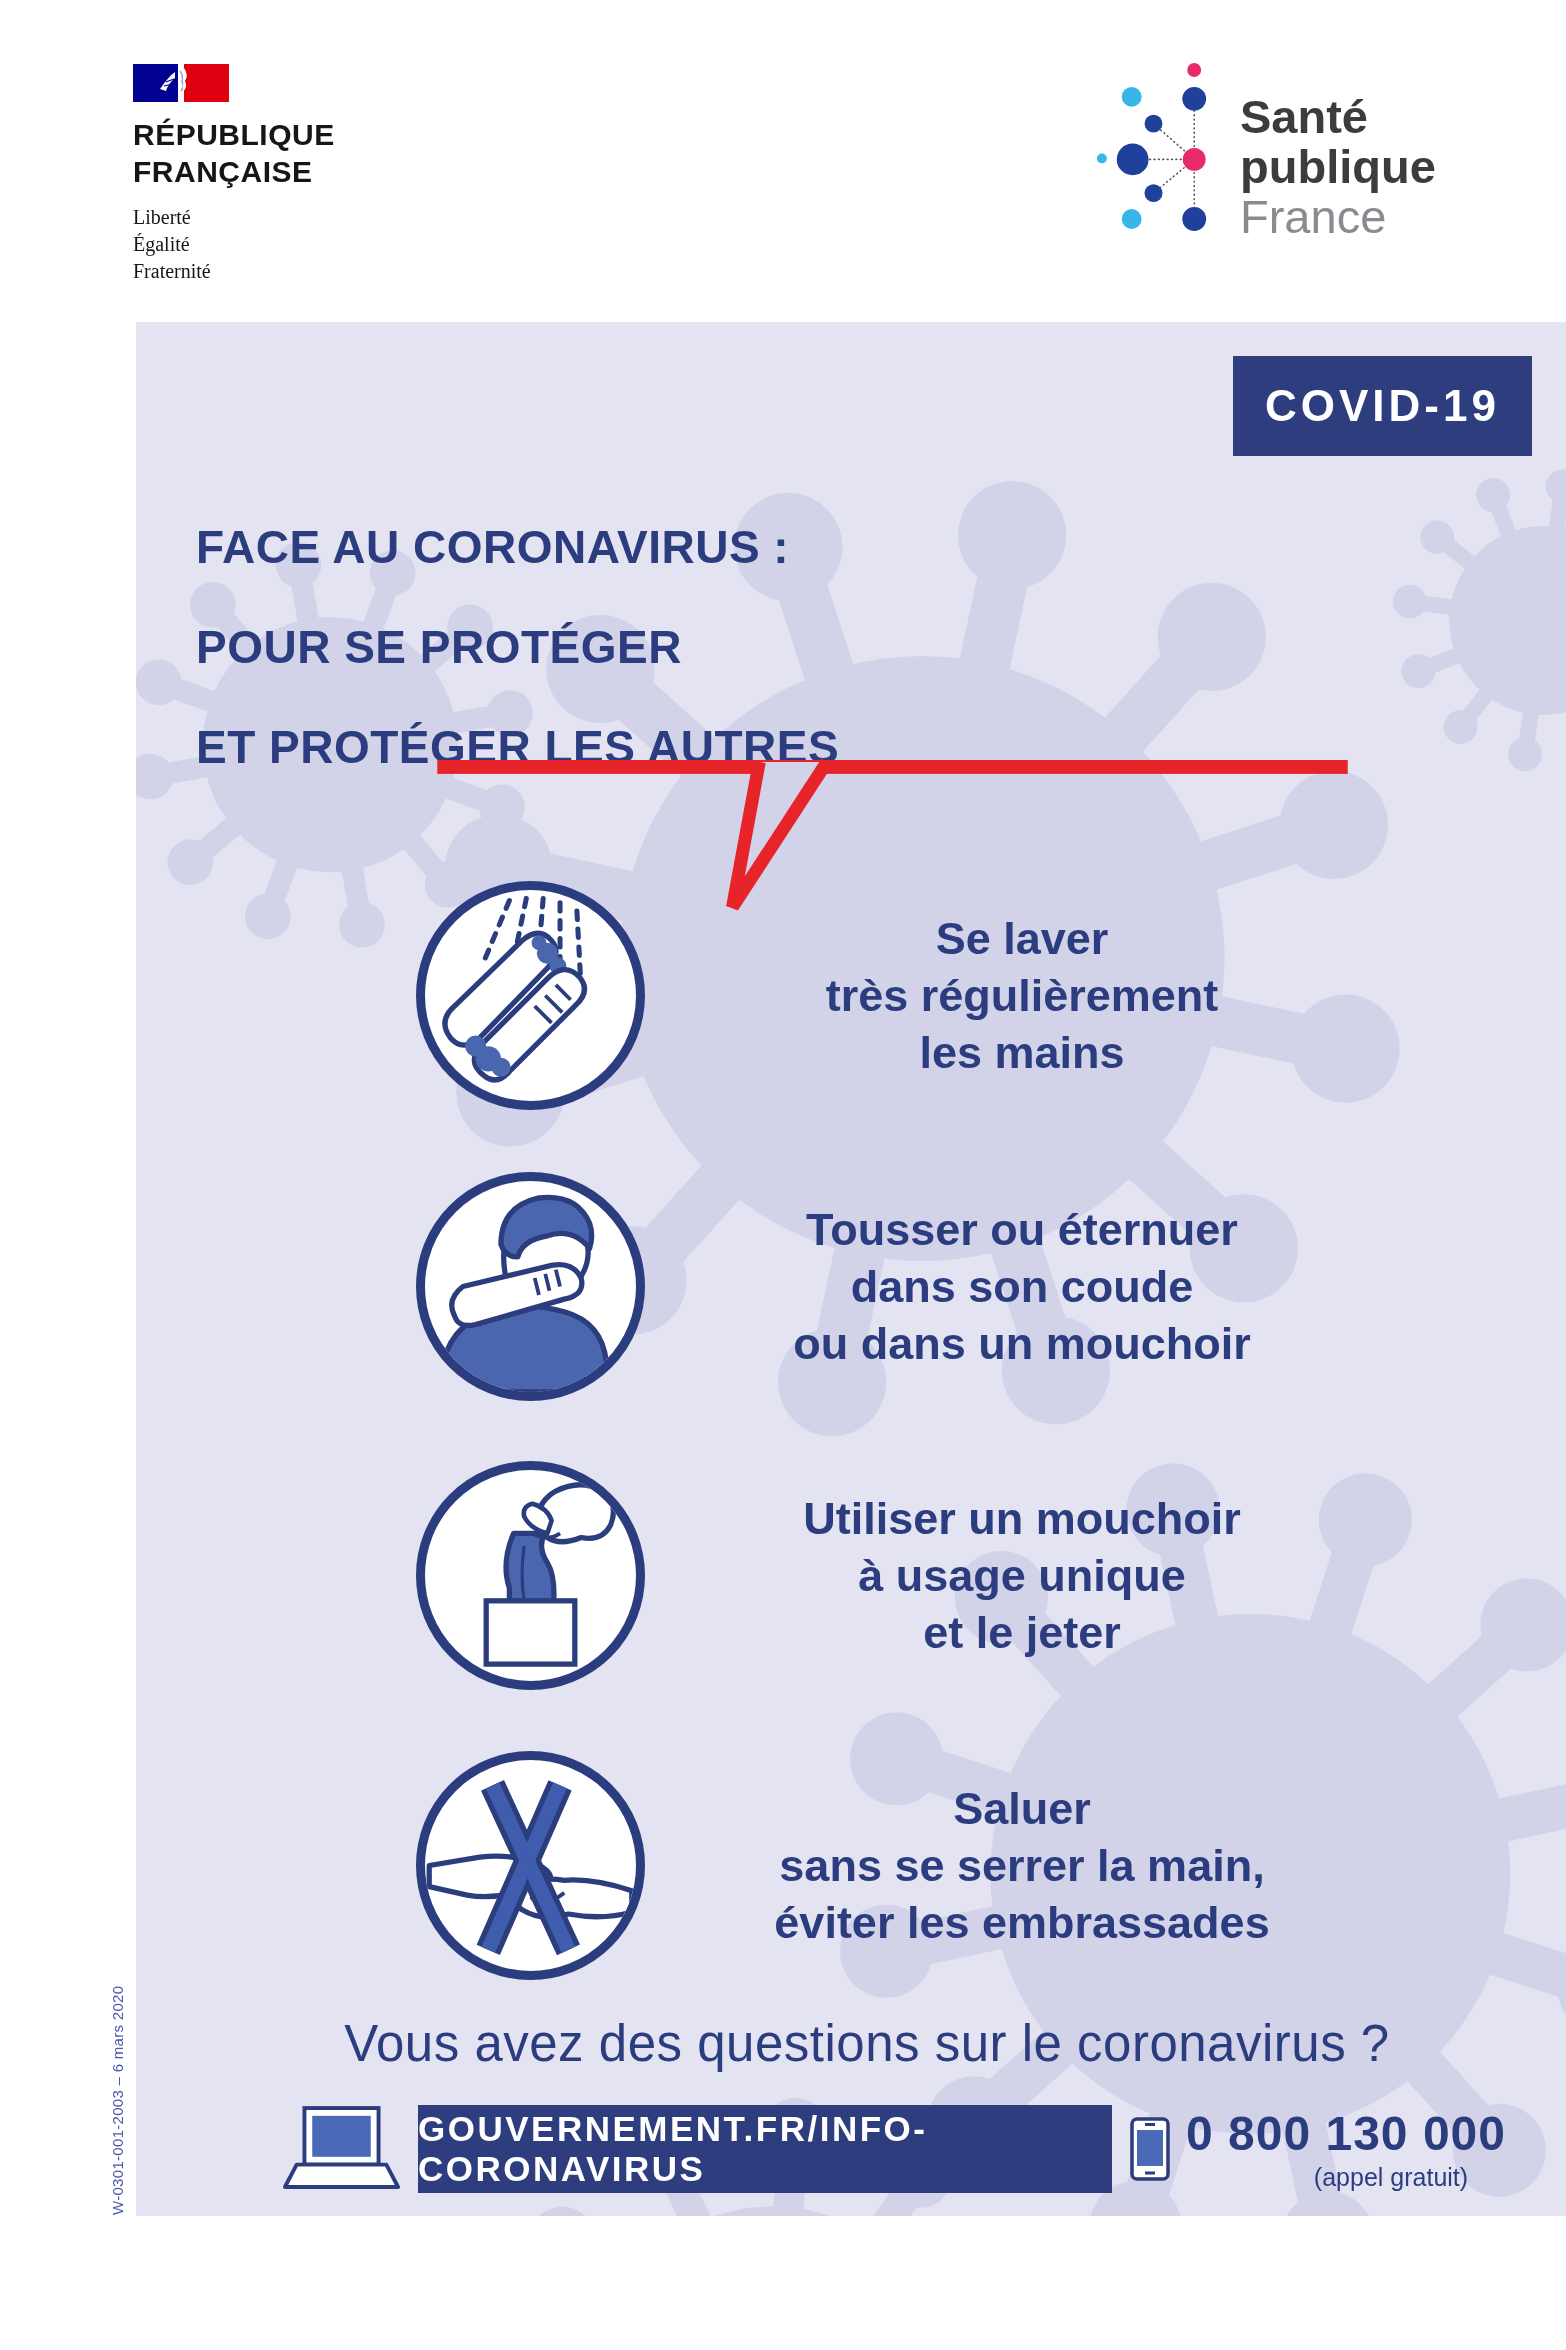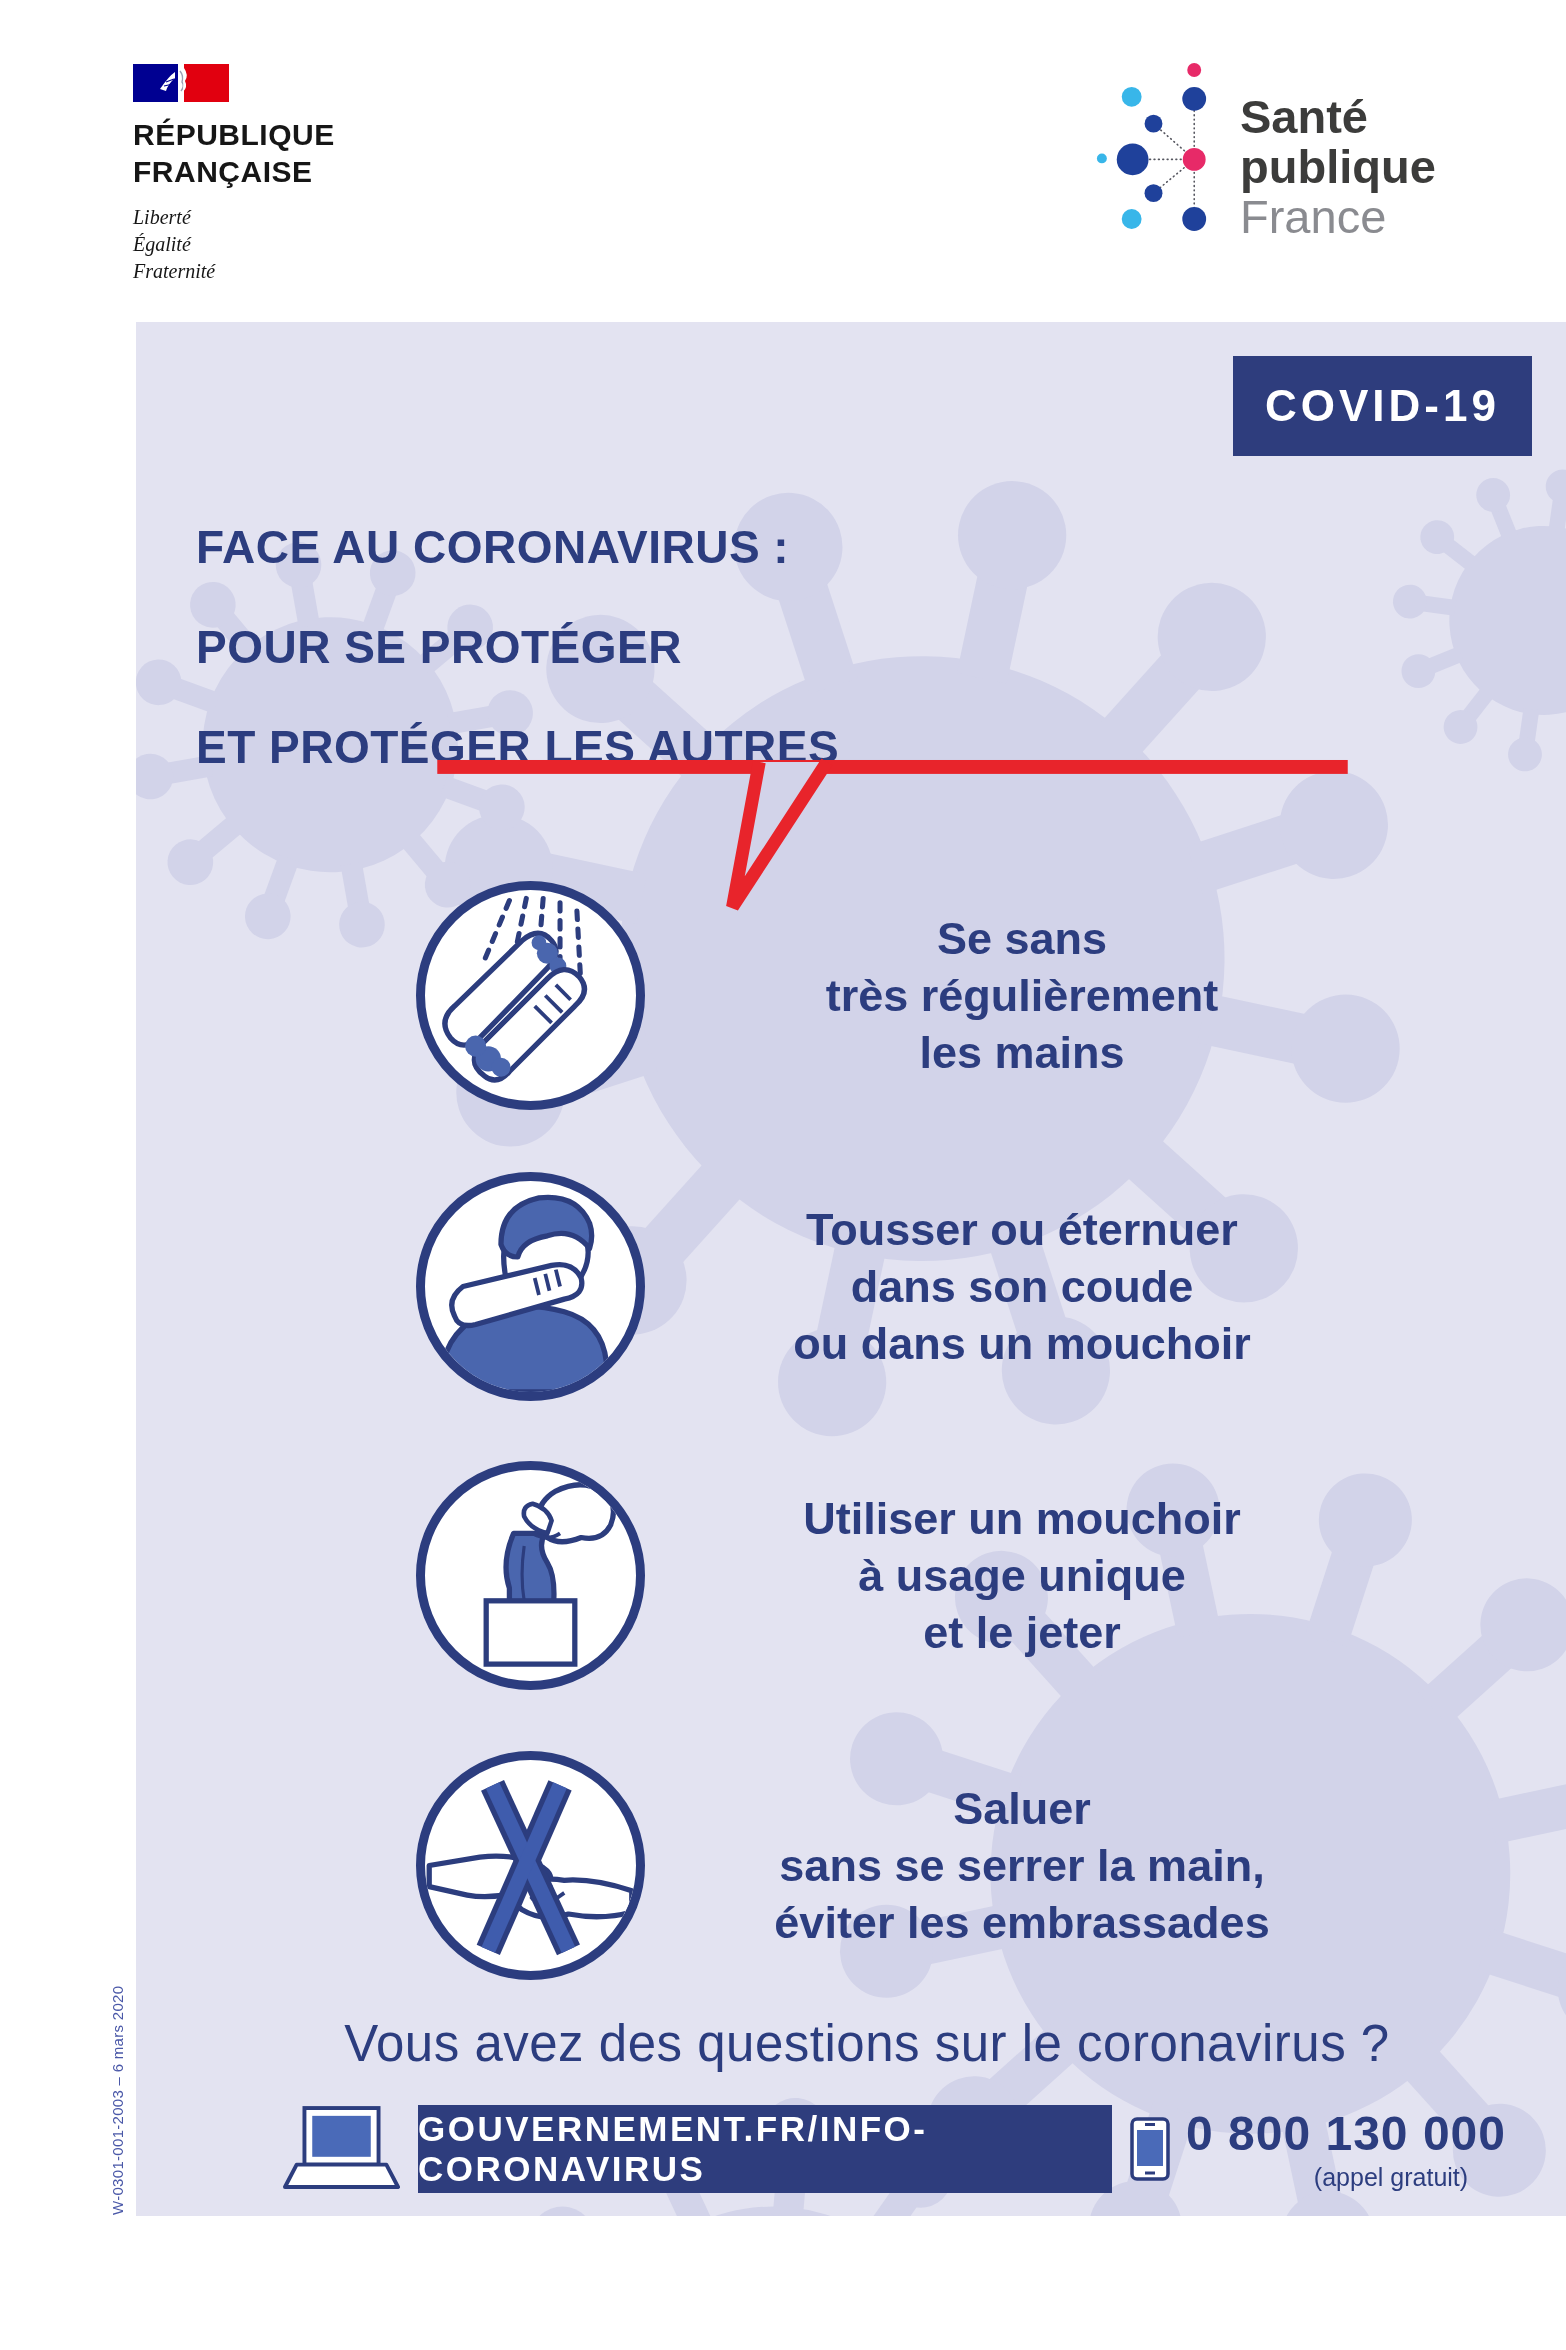--- a/index.html
+++ b/index.html
@@ -3,21 +3,21 @@
 <meta charset="utf-8">
 <style>
   html,body { margin:0; padding:0; background:#ffffff; }
   .poster { position:relative; width:1566px; height:2350px; background:#ffffff;
             font-family:"Liberation Sans", sans-serif; overflow:hidden; }
 
   
   .rf-block { position:absolute; left:133px; top:64px; }
   .rf-name  { margin-top:10px; font-size:30px; font-weight:bold; color:#161616;
               line-height:37px; letter-spacing:0.5px; }
-  .rf-motto { margin-top:14px; font-family:"Liberation Serif", serif; font-style:italic;
+  .rf-motto { margin-top:14px; font-family:"Liberation Serif", serif; 
               font-size:20px; line-height:27px; color:#161616; }
 
   .spf-block { position:absolute; left:1085px; top:52px; display:flex; }
   .spf-names { margin-left:16px; margin-top:40px; }
   .spf-n  { font-size:47px; font-weight:bold; color:#3c3c3b; line-height:50px; }
   .spf-n3 { font-weight:normal; color:#8a8b90; }
 
   
   .panel { position:absolute; left:136px; top:322px; width:1430px; height:1894px;
            background:#e3e3f1; overflow:hidden; }
@@ -211,21 +211,21 @@
             <path d="M62,45 L69,52"></path>
               <path d="M57,50 L65,58"></path>
               <path d="M52,55 L60,63"></path>
           </g>
           <circle cx="30" cy="80" r="6" fill="#4a66ae"></circle>
             <circle cx="24" cy="74" r="5" fill="#4a66ae"></circle>
           <circle cx="36" cy="84" r="4.5" fill="#4a66ae"></circle>
         </svg>
       </div>
       <div class="row-text">
-        <span>Se sans</span>
+        <span>Se laver</span>
         <span>très régulièrement</span>
         <span>les mains</span>
       </div>
     </div>
 
     <div class="row row2">
       <div class="icon-circle">
         <svg viewBox="0 0 100 100">
           <path d="M8,100 Q6,74 26,64 Q44,56 66,62 Q84,67 86,86 L86,100 Z" fill="#4a66ae" stroke="#2c3d7e" stroke-width="2.5"></path>
           <path d="M38,44 Q34,20 52,14 Q70,10 76,26 Q80,38 72,48 Q60,56 48,52 Q40,50 38,44 Z" fill="#ffffff" stroke="#2c3d7e" stroke-width="2.5"></path>

